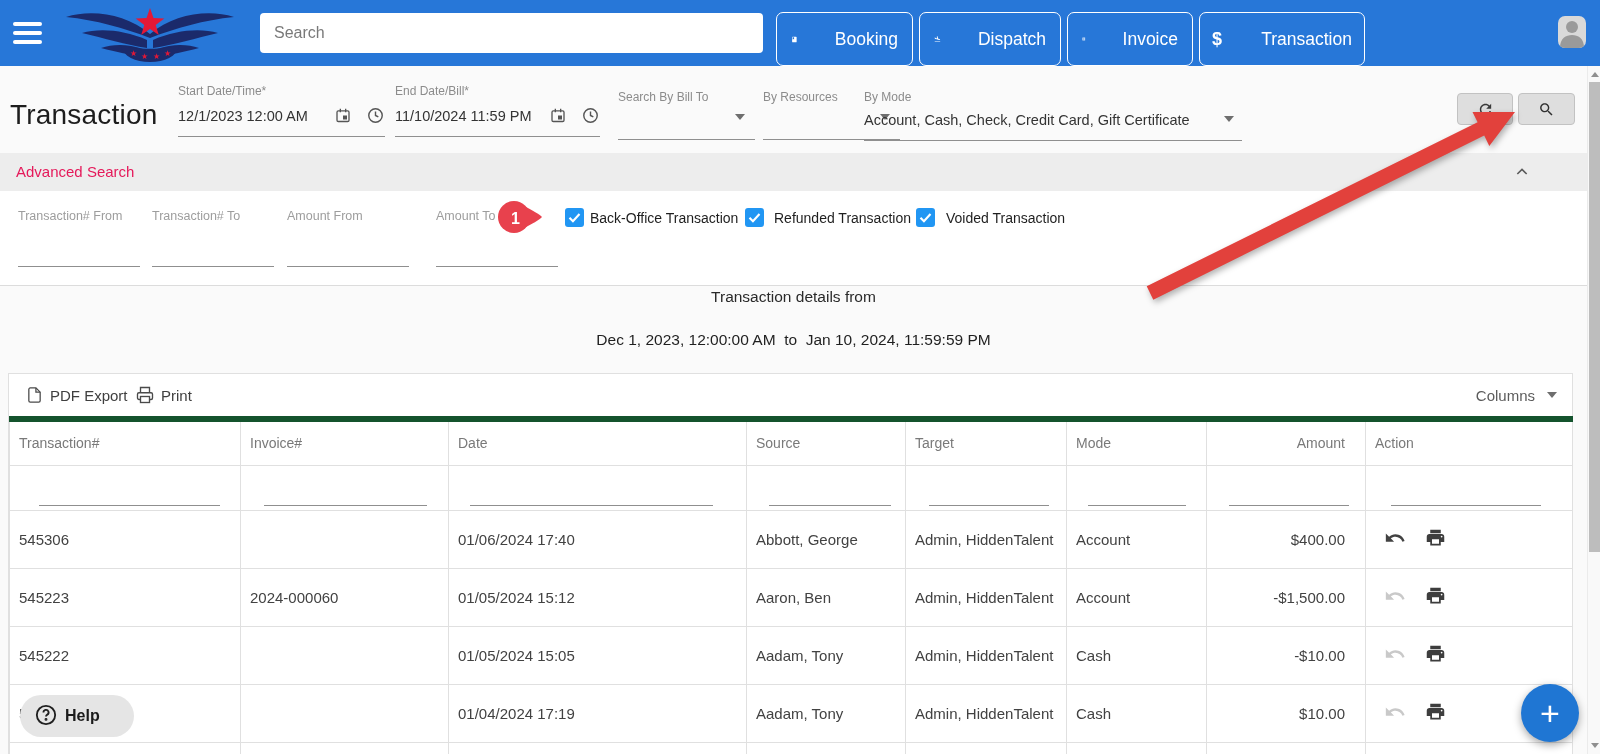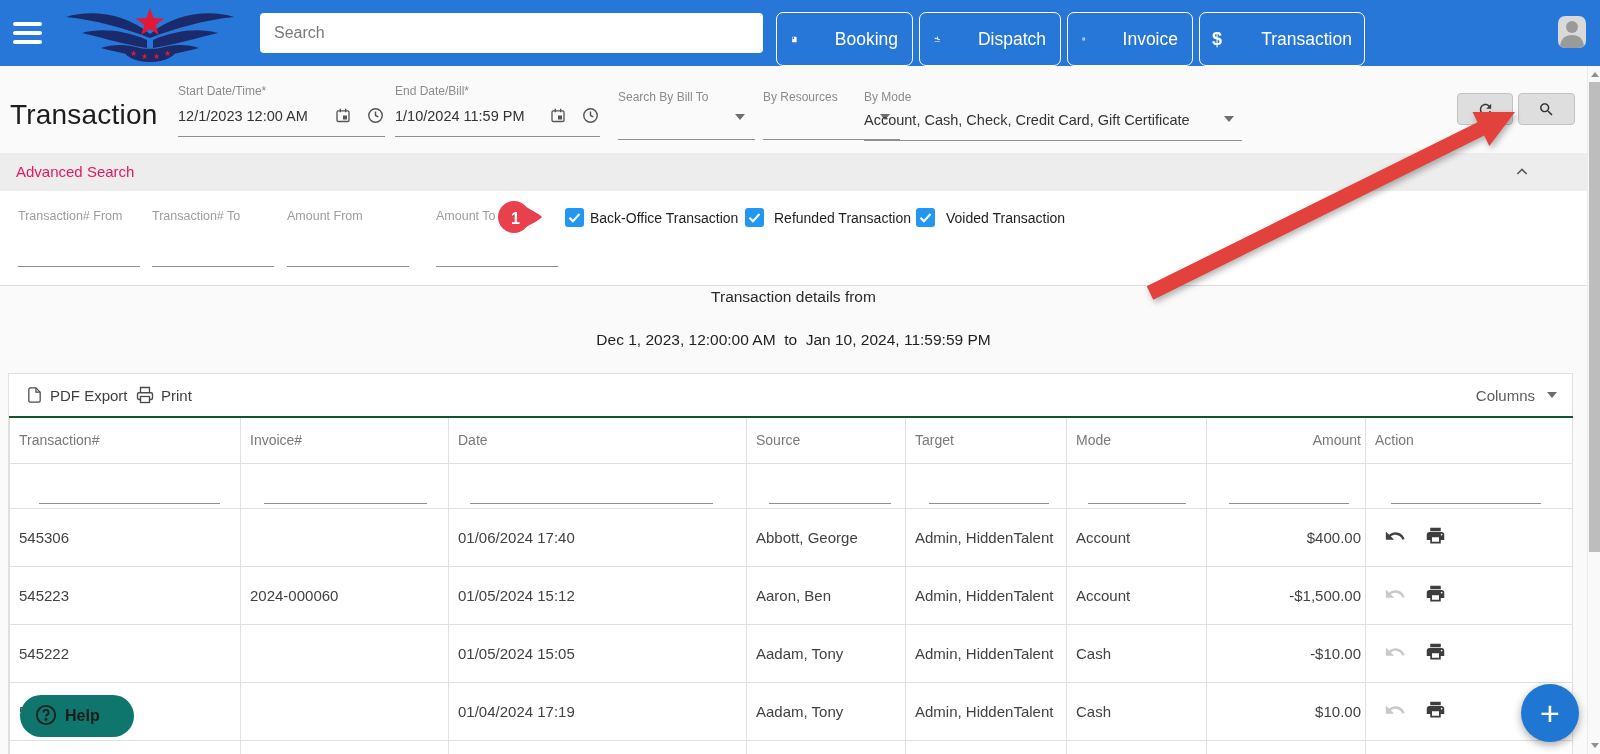--- a/index.html
+++ b/index.html
@@ -50,31 +50,31 @@
 
   
   .tablecard { position:absolute; left:8px; top:373px; width:1565px; height:600px; background:#fff; border:1px solid #e0e0e0; }
   .ttoolbar { position:relative; height:42px; }
   .tbtn { position:absolute; top:0; height:42px; display:flex; align-items:center; font-size:15px; color:#3f3f3f; background:none; border:none; cursor:pointer; font-family:"Liberation Sans",sans-serif; }
   .tbtn svg { margin-right:7px; }
   .columns-btn { position:absolute; right:15px; top:0; height:42px; display:flex; align-items:center; font-size:15px; color:#5c5c5c; background:none; border:none; cursor:pointer; font-family:"Liberation Sans",sans-serif; }
   table.grid { border-collapse:collapse; table-layout:fixed; width:1563px; }
   table.grid col.c1{width:231px} table.grid col.c2{width:208px} table.grid col.c3{width:298px} table.grid col.c4{width:159px} table.grid col.c5{width:161px} table.grid col.c6{width:140px} table.grid col.c7{width:159px} table.grid col.c8{width:207px}
   table.grid th, table.grid td { border:1px solid #e0e0e0; border-top:none; padding:0 0 0 9px; text-align:left; vertical-align:middle; font-weight:400; }
-  table.grid th { border-top:2px solid #14532d; height:46px; font-size:14px; color:#797979; }
+  table.grid th { border-top:6px solid #14532d; height:46px; font-size:14px; color:#797979; }
   table.grid td { height:58px; font-size:15px; color:#424242; }
   table.grid tr.filter td { height:45px; }
-  table.grid th.num, table.grid td.num { text-align:right; padding-right:4px; }
+  table.grid th.num, table.grid td.num { text-align:right; padding-right:20px; }
   .finput { display:block; border:none; border-bottom:1px solid #8f8f8f; background:transparent; height:22px; margin-top:14px; font-size:14px; font-family:"Liberation Sans",sans-serif; }
   .action-icons { display:flex; align-items:center; gap:19px; padding-left:9px; }
   .undo-ico { color:#424242; } .undo-ico.disabled { color:#c9c9c9; }
   .print-ico { color:#3d3d3d; }
 
   
-  .help-pill { position:absolute; left:20px; top:695px; width:114px; height:42px; border-radius:21px; background:#0f766e; display:flex; align-items:center; z-index:10; border:none; cursor:pointer; }
+  .help-pill { position:absolute; left:20px; top:695px; width:114px; height:42px; border-radius:21px; background:#e5e5e5; display:flex; align-items:center; z-index:10; border:none; cursor:pointer; }
   .help-pill .qicon { margin-left:15px; }
   .help-pill .hlabel { margin-left:8px; font-size:16px; font-weight:700; color:#1b1b1b; font-family:"Liberation Sans",sans-serif; }
   .fab { position:absolute; left:1521px; top:684px; width:58px; height:58px; border-radius:50%; background:#1f76d3; border:none; box-shadow:0 3px 8px rgba(0,0,0,0.35); z-index:10; cursor:pointer; }
   .fab span { position:absolute; left:0; top:0; width:58px; height:58px; display:flex; align-items:center; justify-content:center; color:#fff; font-size:34px; font-weight:300; line-height:0; }
   .annot-arrow { position:absolute; left:1100px; top:95px; z-index:20; pointer-events:none; filter:drop-shadow(2px 3px 3px rgba(0,0,0,0.3)); }
 
   
   .scroll-rail { position:absolute; right:0; top:66px; width:13px; height:688px; background:#f9f9f9; border-left:1px solid #ebebeb; z-index:8; }
   .scroll-up { position:absolute; left:3px; top:6px; width:0; height:0; border-left:4px solid transparent; border-right:4px solid transparent; border-bottom:5px solid #8f8f8f; }
   .scroll-down { position:absolute; left:3px; bottom:6px; width:0; height:0; border-left:4px solid transparent; border-right:4px solid transparent; border-top:5px solid #8f8f8f; }
@@ -158,21 +158,21 @@
         <svg width="17" height="17" viewBox="0 0 24 24" fill="none" stroke="#555" stroke-width="2">
             <circle cx="12" cy="12" r="9.5"></circle>
             <polyline points="12,6.5 12,12 16,14"></polyline>
           </svg>
       </span>
       <span class="funderline"></span>
     </div>
 
     <div class="fgroup" style="left:395px; top:0; width:205px; height:71px;">
       <span class="flabel" style="top:18px;">End Date/Bill*</span>
-      <span class="fvalue" style="top:42px;">1/10/2024 11:59 PM</span>
+      <span class="fvalue" style="top:42px;">11/10/2024 11:59 PM</span>
       <span class="ficon" style="left:155px; top:41px;">
         <svg width="16" height="17" viewBox="0 0 24 24" fill="none" stroke="#555" stroke-width="2">
             <rect x="3" y="5" width="18" height="16" rx="2"></rect>
             <line x1="8" y1="2" x2="8" y2="7"></line>
             <line x1="16" y1="2" x2="16" y2="7"></line>
             <rect x="13" y="13" width="4" height="4" fill="#555"></rect>
           </svg>
       </span>
       <span class="ficon" style="left:187px; top:41px;">
         <svg width="17" height="17" viewBox="0 0 24 24" fill="none" stroke="#555" stroke-width="2">

